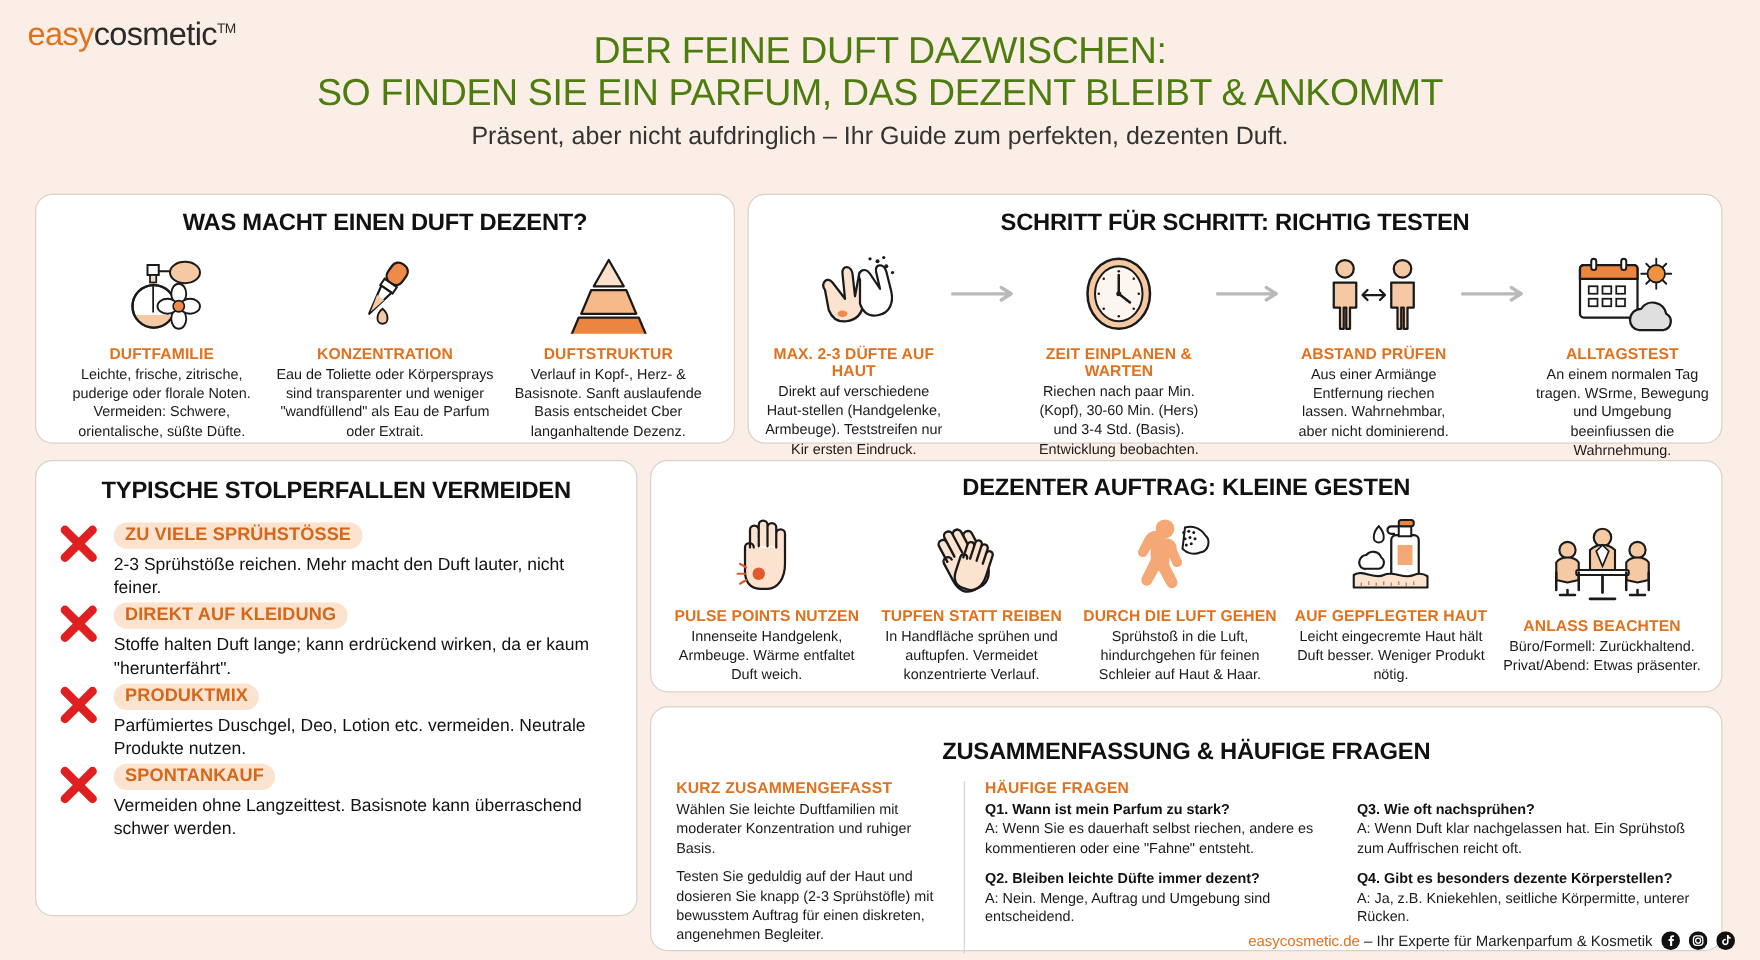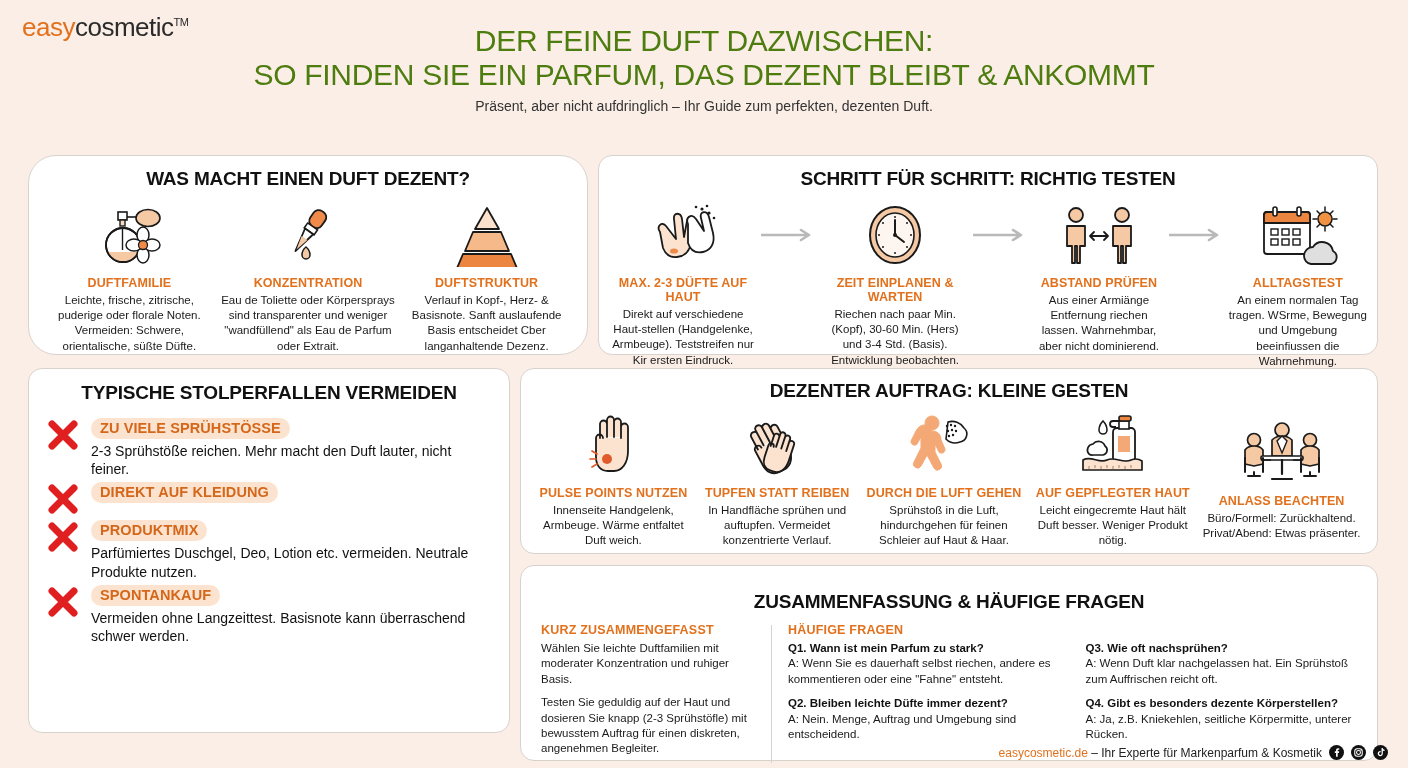--- a/index.html
+++ b/index.html
@@ -16,21 +16,21 @@
   .logo .easy { color: #e2711d; font-weight: 400; }
   .logo .cosm { color: #2b2b2b; font-weight: 400; }
   .logo .tm { color: #2b2b2b; font-size: 11px; vertical-align: super; }
 
   .title-wrap { position: absolute; left: 0; top: 24px; width: 1408px; text-align: center; }
   .title-1, .title-2 {
     font-weight: 400; color: #4d7c0f; letter-spacing: -0.3px;
     line-height: 1.12; font-size: 30px;
   }
   .title-2 { font-size: 30px; }
-  .subtitle { margin-top: 7px; font-size: 14px; color: #333; }
+  .subtitle { margin-top: 7px; font-size: 20px; color: #333; }
 
   
   .card {
     position: absolute; background: #ffffff;
     border: 1px solid #d8d2cd; border-radius: 14px;
   }
   .card-title {
     text-align: center; font-weight: 700; font-size: 19px;
     color: #111; letter-spacing: -0.2px;
   }
@@ -85,21 +85,21 @@
   <div class="logo">
     <span class="easy">easy</span><span class="cosm">cosmetic</span><span class="tm">TM</span>
   </div>
 
   <div class="title-wrap">
     <div class="title-1">DER FEINE DUFT DAZWISCHEN:</div>
     <div class="title-2">SO FINDEN SIE EIN PARFUM, DAS DEZENT BLEIBT &amp; ANKOMMT</div>
     <div class="subtitle">Präsent, aber nicht aufdringlich – Ihr Guide zum perfekten, dezenten Duft.</div>
   </div>
 
-  <div class="card" style="left:28px; top:155px; width:560px; height:200px; padding:12px 14px;border-radius:28px;">
+  <div class="card" style="left:28px; top:155px; width:560px; height:200px; padding:12px 14px;">
     <div class="card-title">WAS MACHT EINEN DUFT DEZENT?</div>
     <div class="cols" style="margin-top:8px;">
 
       <div class="col" style="width:176px;">
         <div class="ico">
           <svg width="72" height="64" viewBox="0 0 72 64">
             <ellipse cx="55" cy="15" rx="12" ry="8.5" fill="#f4c9a3" stroke="#1a1a1a" stroke-width="1.6"></ellipse>
             <rect x="25" y="9" width="9" height="8" fill="#fff" stroke="#1a1a1a" stroke-width="1.6"></rect>
             <rect x="27" y="17" width="5" height="6" fill="#f7dcc4" stroke="#1a1a1a" stroke-width="1.4"></rect>
             <path d="M34 14 H43" stroke="#1a1a1a" stroke-width="1.6" fill="none"></path>
@@ -277,20 +277,21 @@
       </div>
 
       <div class="pitfall">
         <div class="xmark">
           <svg width="32" height="30" viewBox="0 0 32 30">
               <path d="M5 4 L27 26 M27 4 L5 26" stroke="#e02020" stroke-width="7" stroke-linecap="round"></path>
             </svg>
         </div>
         <div class="pf-body">
           <span class="pf-tag">DIREKT AUF KLEIDUNG</span>
+          <div class="pf-text">Stoffe halten Duft lange; kann erdrückend wirken, da er kaum "herunterfährt".</div>
         </div>
       </div>
 
       <div class="pitfall">
         <div class="xmark">
           <svg width="32" height="30" viewBox="0 0 32 30">
               <path d="M5 4 L27 26 M27 4 L5 26" stroke="#e02020" stroke-width="7" stroke-linecap="round"></path>
             </svg>
         </div>
         <div class="pf-body">

